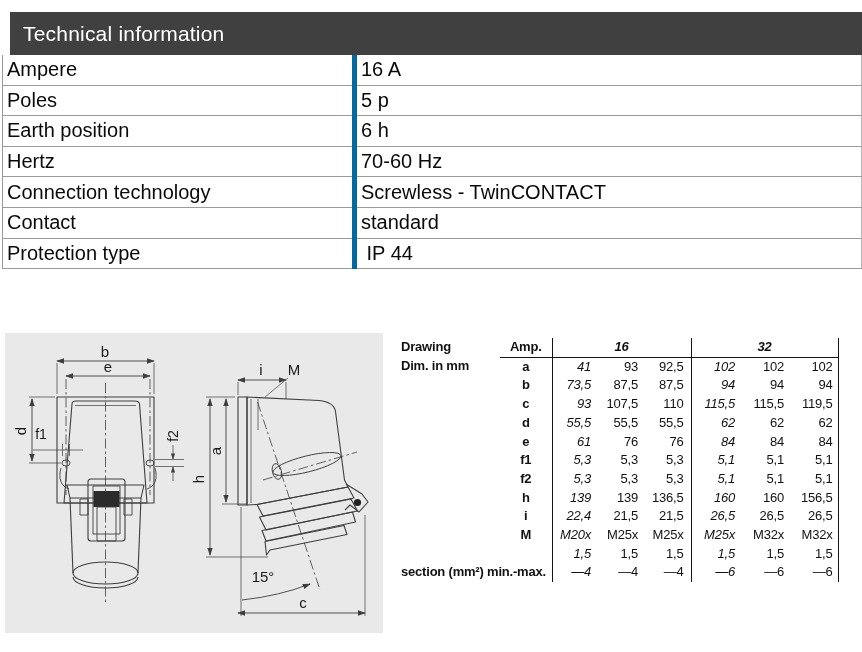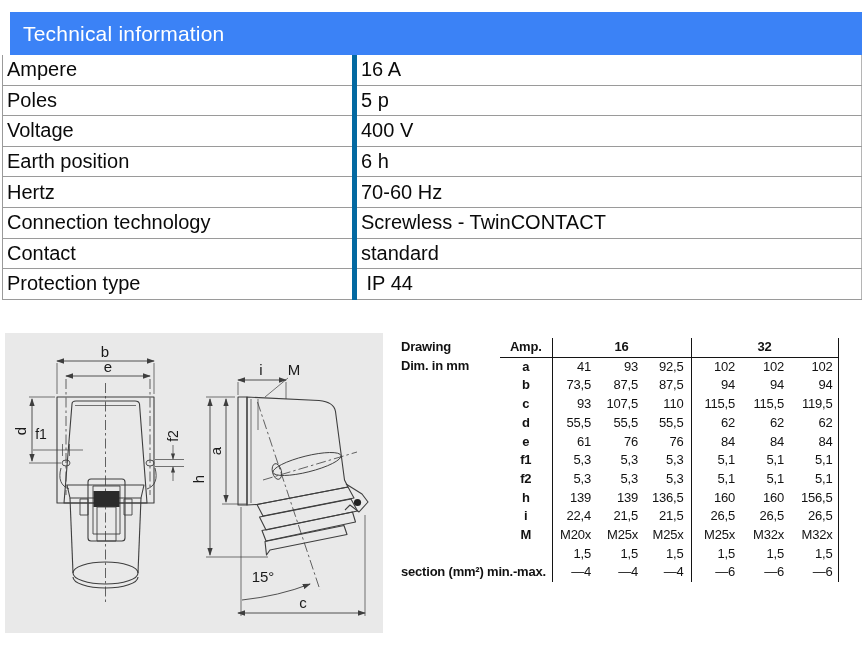--- a/index.html
+++ b/index.html
@@ -3,21 +3,21 @@
 <meta charset="utf-8">
 <style>
   html,body{margin:0;padding:0;}
   body{
     width:862px;height:652px;background:#ffffff;position:relative;overflow:hidden;
     font-family:"Liberation Sans", sans-serif;color:#0a0a0a;
   }
   
   .tech{position:absolute;left:2px;top:12px;right:0;}
   .tech-bar{
-    margin-left:8px;height:43px;background:#3b82f6;color:#ffffff;
+    margin-left:8px;height:43px;background:#404040;color:#ffffff;
     font-size:21px;line-height:43px;padding-left:13px;letter-spacing:0.2px;
   }
   table.tech-rows{width:100%;border-collapse:collapse;table-layout:fixed;}
   table.tech-rows td{
     height:29.6px;font-size:20px;padding:0 0 0 4px;vertical-align:middle;
     border-bottom:1px solid #9a9a9a;white-space:pre;overflow:hidden;
   }
   table.tech-rows td.tl{border-left:1px solid #9a9a9a;border-right:5px solid #0369a1;}
   table.tech-rows td.tv{border-right:1px solid #b5b5b5;}
   
@@ -37,21 +37,21 @@
     font-size:13px;line-height:18.7px;height:18.7px;padding:0;color:#121212;
     letter-spacing:-0.2px;white-space:nowrap;overflow:visible;
   }
   .c-lbl{text-align:left;padding-left:1px !important;font-weight:700;}
   .c-dim{text-align:center;font-weight:700;}
   .c-n{text-align:right;}
   td.p1{padding-right:7px !important;}
   td.p2{padding-right:5px !important;}
   .c-amp{text-align:center;font-weight:700;}
   .c-pole{text-align:center;font-weight:700;}
-  .gL{border-left:1.6px solid #141414;}
+  .gL{border-left:1.6px solid #141414;font-style:italic;}
   .gR{border-right:1.6px solid #141414;}
   .hB{border-bottom:1.6px solid #141414;}
   tr.hr2 td{border-bottom:2.2px solid #141414;}
 </style>
 </head>
 <body>
 
 <section class="tech">
   <div class="tech-bar">
     <span>Technical information</span>
@@ -62,24 +62,20 @@
         <col>
       </colgroup>
     <tbody>
         <tr>
           <td class="tl">Ampere</td>
           <td class="tv">16 A</td>
         </tr>
     <tr>
           <td class="tl">Poles</td>
           <td class="tv">5 p</td>
-        </tr>
-    <tr>
-          <td class="tl">Voltage</td>
-          <td class="tv">400 V</td>
         </tr>
     <tr>
           <td class="tl">Earth position</td>
           <td class="tv">6 h</td>
         </tr>
     <tr>
           <td class="tl">Hertz</td>
           <td class="tv">70-60 Hz</td>
         </tr>
     <tr>

